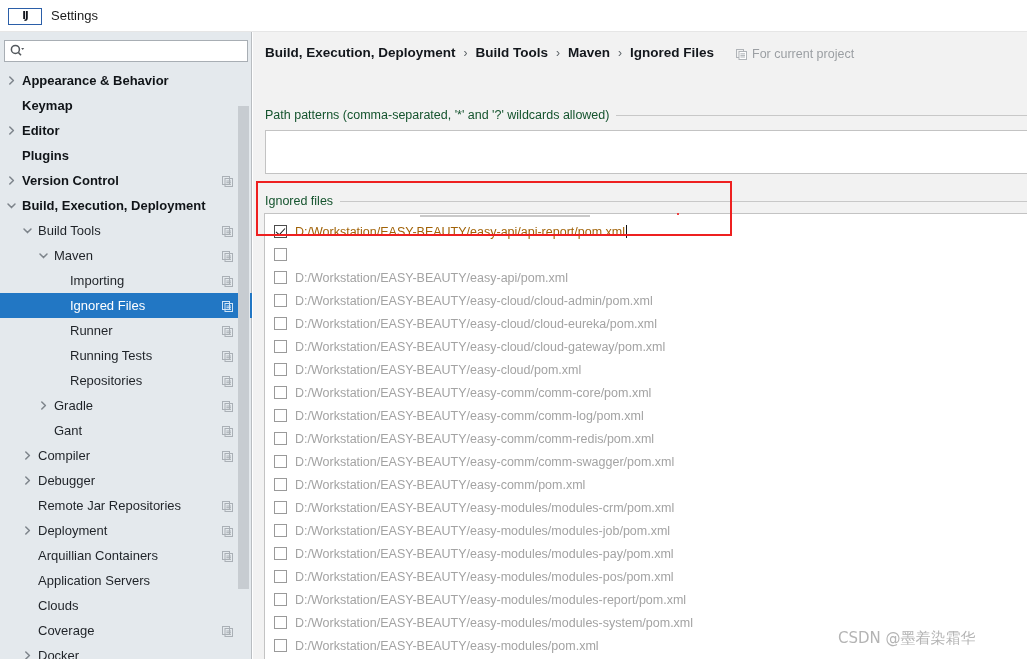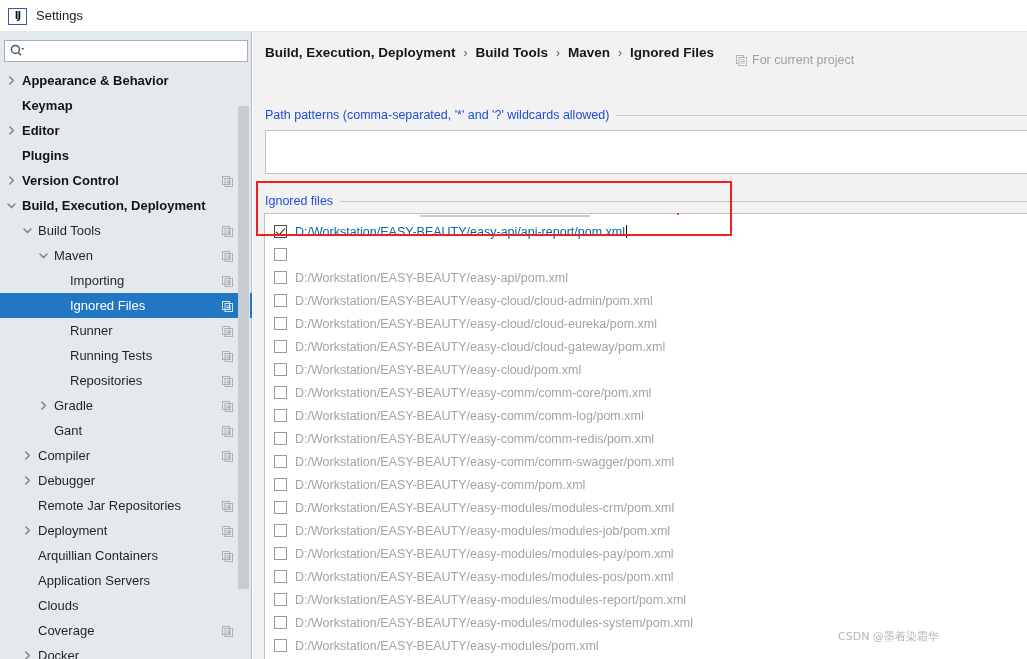--- a/index.html
+++ b/index.html
@@ -30,21 +30,21 @@
     align-items: center;
     padding-left: 8px;
   }
   .titlebar-top-strip {
     position: absolute;
     left: 0; top: 0;
     width: 1027px; height: 4px;
     background: #d4d4d4;
   }
   .app-icon {
-    width: 19px; height: 17px;
+    width: 34px; height: 17px;
     position: relative;
     flex: 0 0 auto;
     margin-right: 9px;
     margin-top: 1px;
   }
   .app-icon .box {
     position: absolute; inset: 0;
     border: 1.5px solid #2b5ea8;
     background: #ffffff;
   }
@@ -161,41 +161,41 @@
     white-space: nowrap;
   }
   .breadcrumb .sep {
     margin: 0 8px;
     font-weight: normal;
     color: #5d6368;
     font-size: 12px;
   }
   .for-current {
     position: absolute;
-    left: 483px; top: 21px;
+    left: 483px; top: 15px;
     display: flex;
     align-items: center;
     font-size: 12.5px;
     color: #9b9fa3;
     white-space: nowrap;
   }
   .for-current .mini-copy {
     width: 11px; height: 11px;
     margin-right: 5px;
   }
 
   .section-label-row {
     position: absolute;
     display: flex;
     align-items: center;
     white-space: nowrap;
   }
   .section-label-row .txt {
     font-size: 12.5px;
-    color: #1d4ed8;
+    color: #14532d;
     padding-right: 7px;
   }
   .section-label-row .rule {
     height: 1px;
     background: #c8c8c8;
     flex: 1 1 auto;
   }
 
   #pathPatternsLabelRow { left: 12px; top: 76px; width: 762px; }
   #ignoredFilesLabelRow { left: 12px; top: 162px; width: 762px; }
@@ -238,21 +238,21 @@
   .file-row .cb.checked::after {
     content: "";
     position: absolute;
     left: 3px; top: 0px;
     width: 4px; height: 8px;
     border: solid #1a1a1a;
     border-width: 0 1.6px 1.6px 0;
     transform: rotate(42deg);
   }
   .file-row .path { color: #a3a3a3; }
-  .file-row.active .path { color: #0369a1; }
+  .file-row.active .path { color: #a16207; }
   .file-row.active .path::after {
     content: "";
     display: inline-block;
     width: 1px; height: 13px;
     background: #111111;
     vertical-align: -2px;
     margin-left: 1px;
   }
   .file-row.ghost .cb { border-color: #9a9a9a; }
   .ghost-partial {
@@ -280,21 +280,21 @@
     position: absolute;
     left: 677px; top: 213px;
     width: 2px; height: 2px;
     background: #ee4040;
     z-index: 41;
   }
 
   .watermark {
     position: absolute;
     left: 838px; top: 629px;
-    font-size: 11px;
+    font-size: 15px;
     color: #b4b4b4;
     white-space: nowrap;
     font-family: "DejaVu Sans", sans-serif;
     z-index: 30;
   }
 </style>
 </head>
 <body>
 
 <div id="app">

